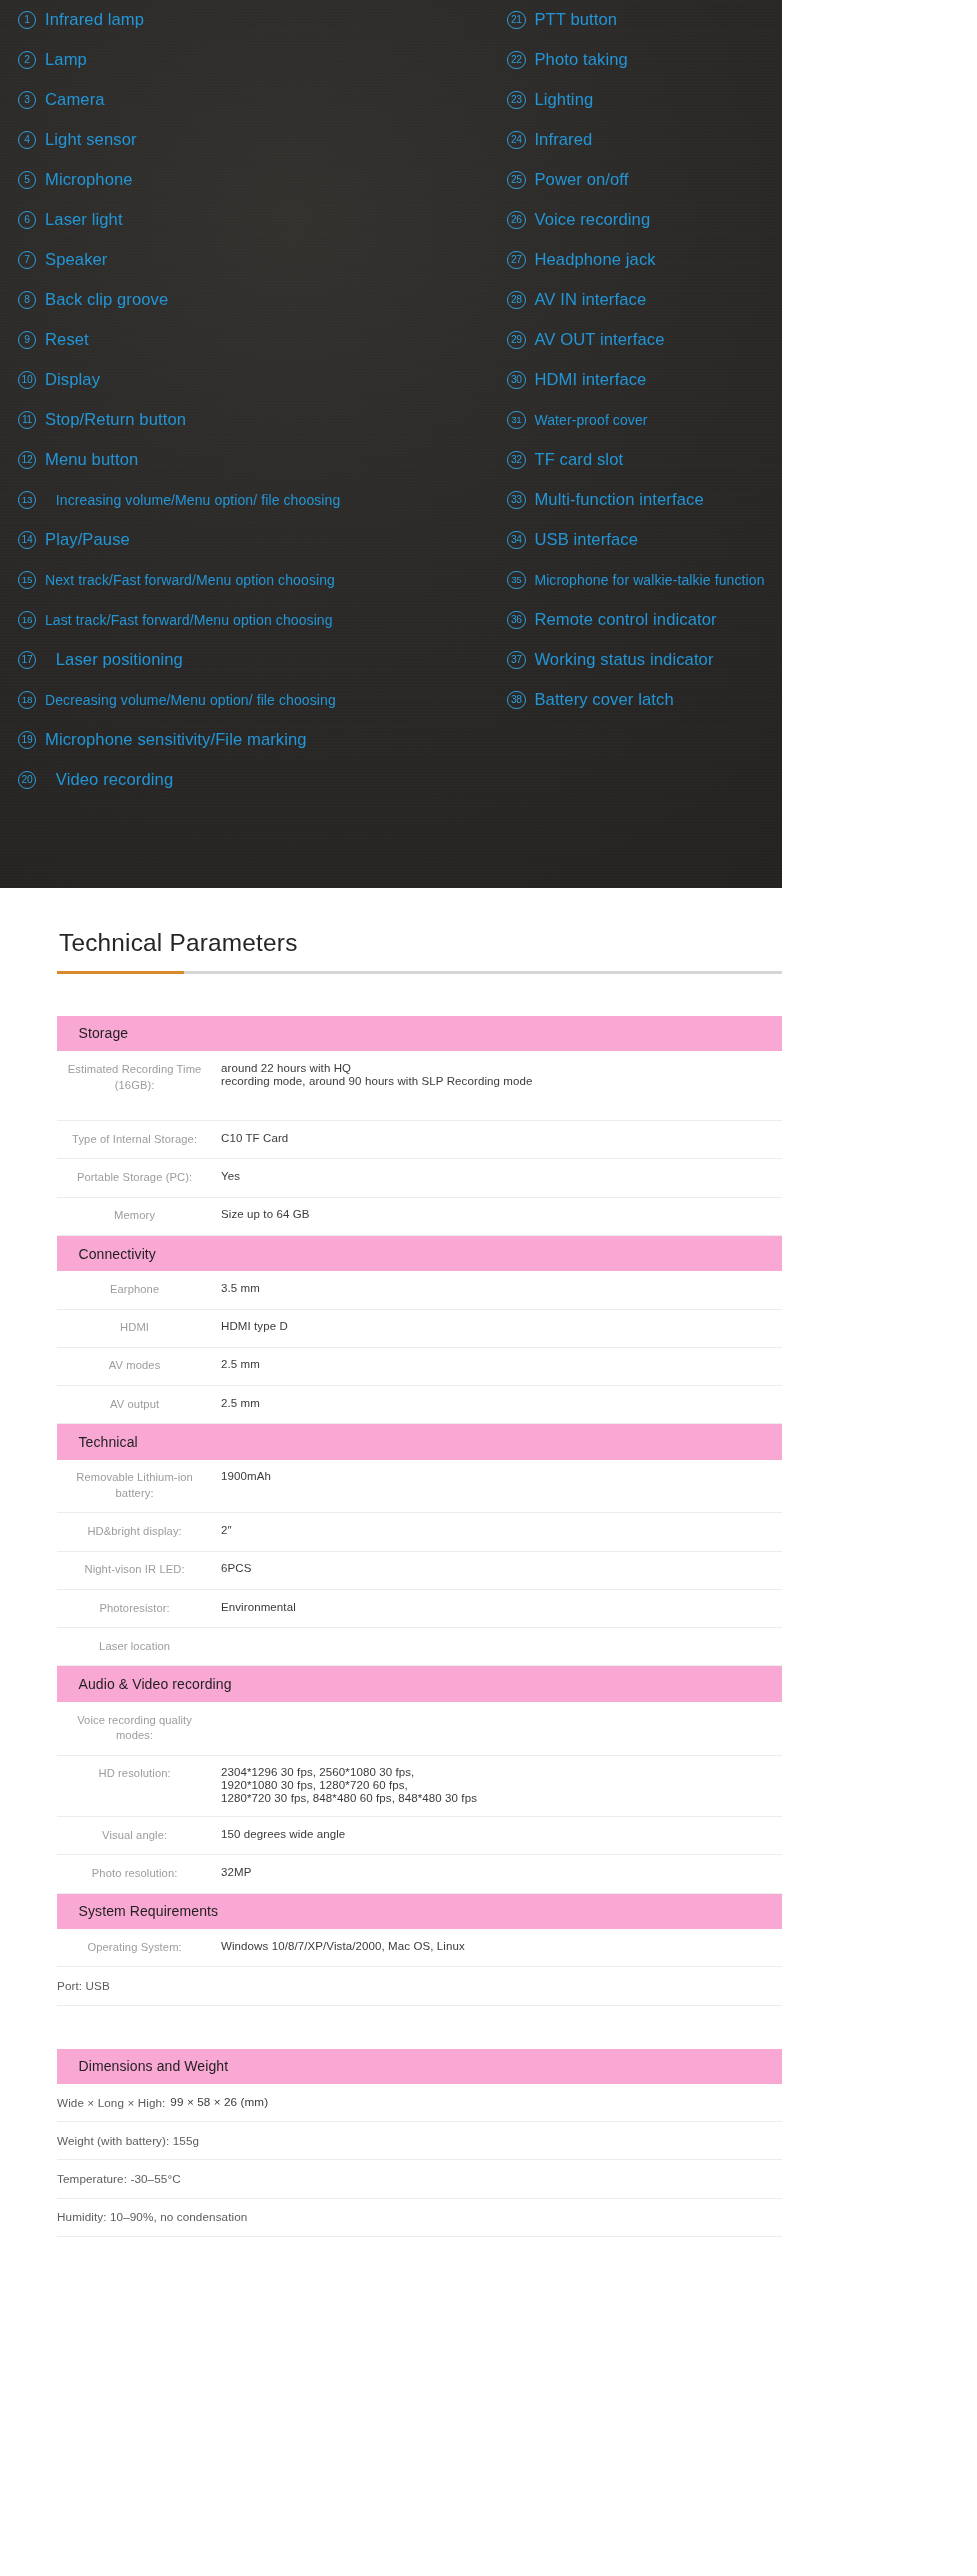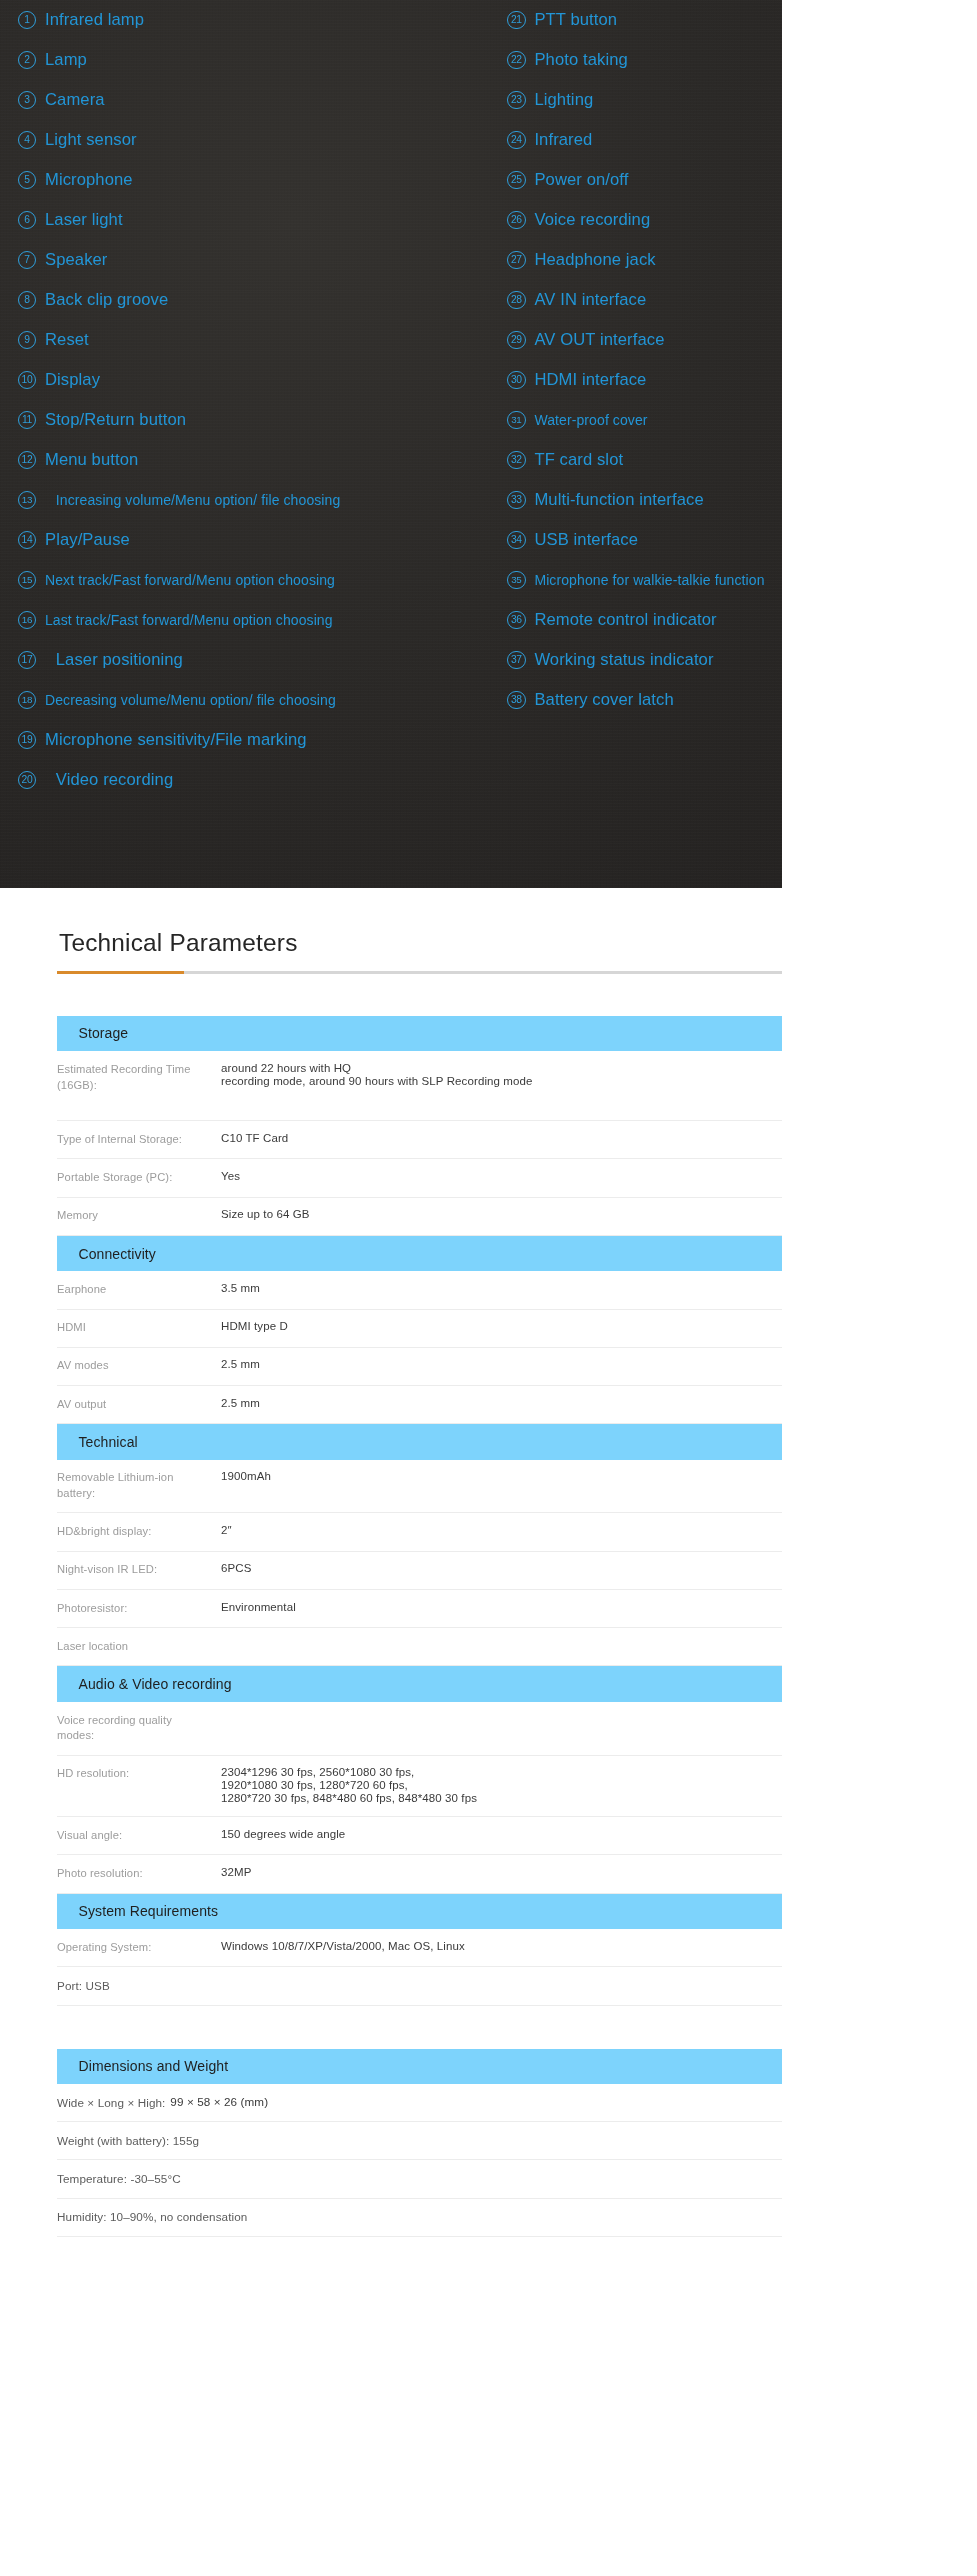--- a/index.html
+++ b/index.html
@@ -97,37 +97,37 @@
     position: absolute;
     left: 0; top: 0;
     width: 127px; height: 2.9px;
     background: #d98a2b;
   }
 
   .spec-table {
     margin: 42px 47px 0 57px;
   }
   .section-head {
-    background: #7dd3fc;
+    background: #f9a8d4;
     color: #1f1f1f;
     font-size: 14px;
     padding: 9.8px 0 9.8px 21.5px;
     letter-spacing: 0.1px;
   }
   .spec-row {
     display: flex;
     align-items: flex-start;
     border-bottom: 1px solid #ececec;
     padding: 10.8px 0 10.8px 0;
     min-height: 27px;
   }
   .spec-row.tall { padding-bottom: 27px; }
   .spec-key {
     flex: 0 0 164px;
-    text-align: left;
+    text-align: center;
     padding-right: 8.8px;
     color: #9c9c9c;
     font-size: 11.2px;
     line-height: 15.6px;
     letter-spacing: 0.1px;
   }
   .spec-val {
     flex: 1 1 auto;
     color: #3a3a3a;
     font-size: 11.5px;

